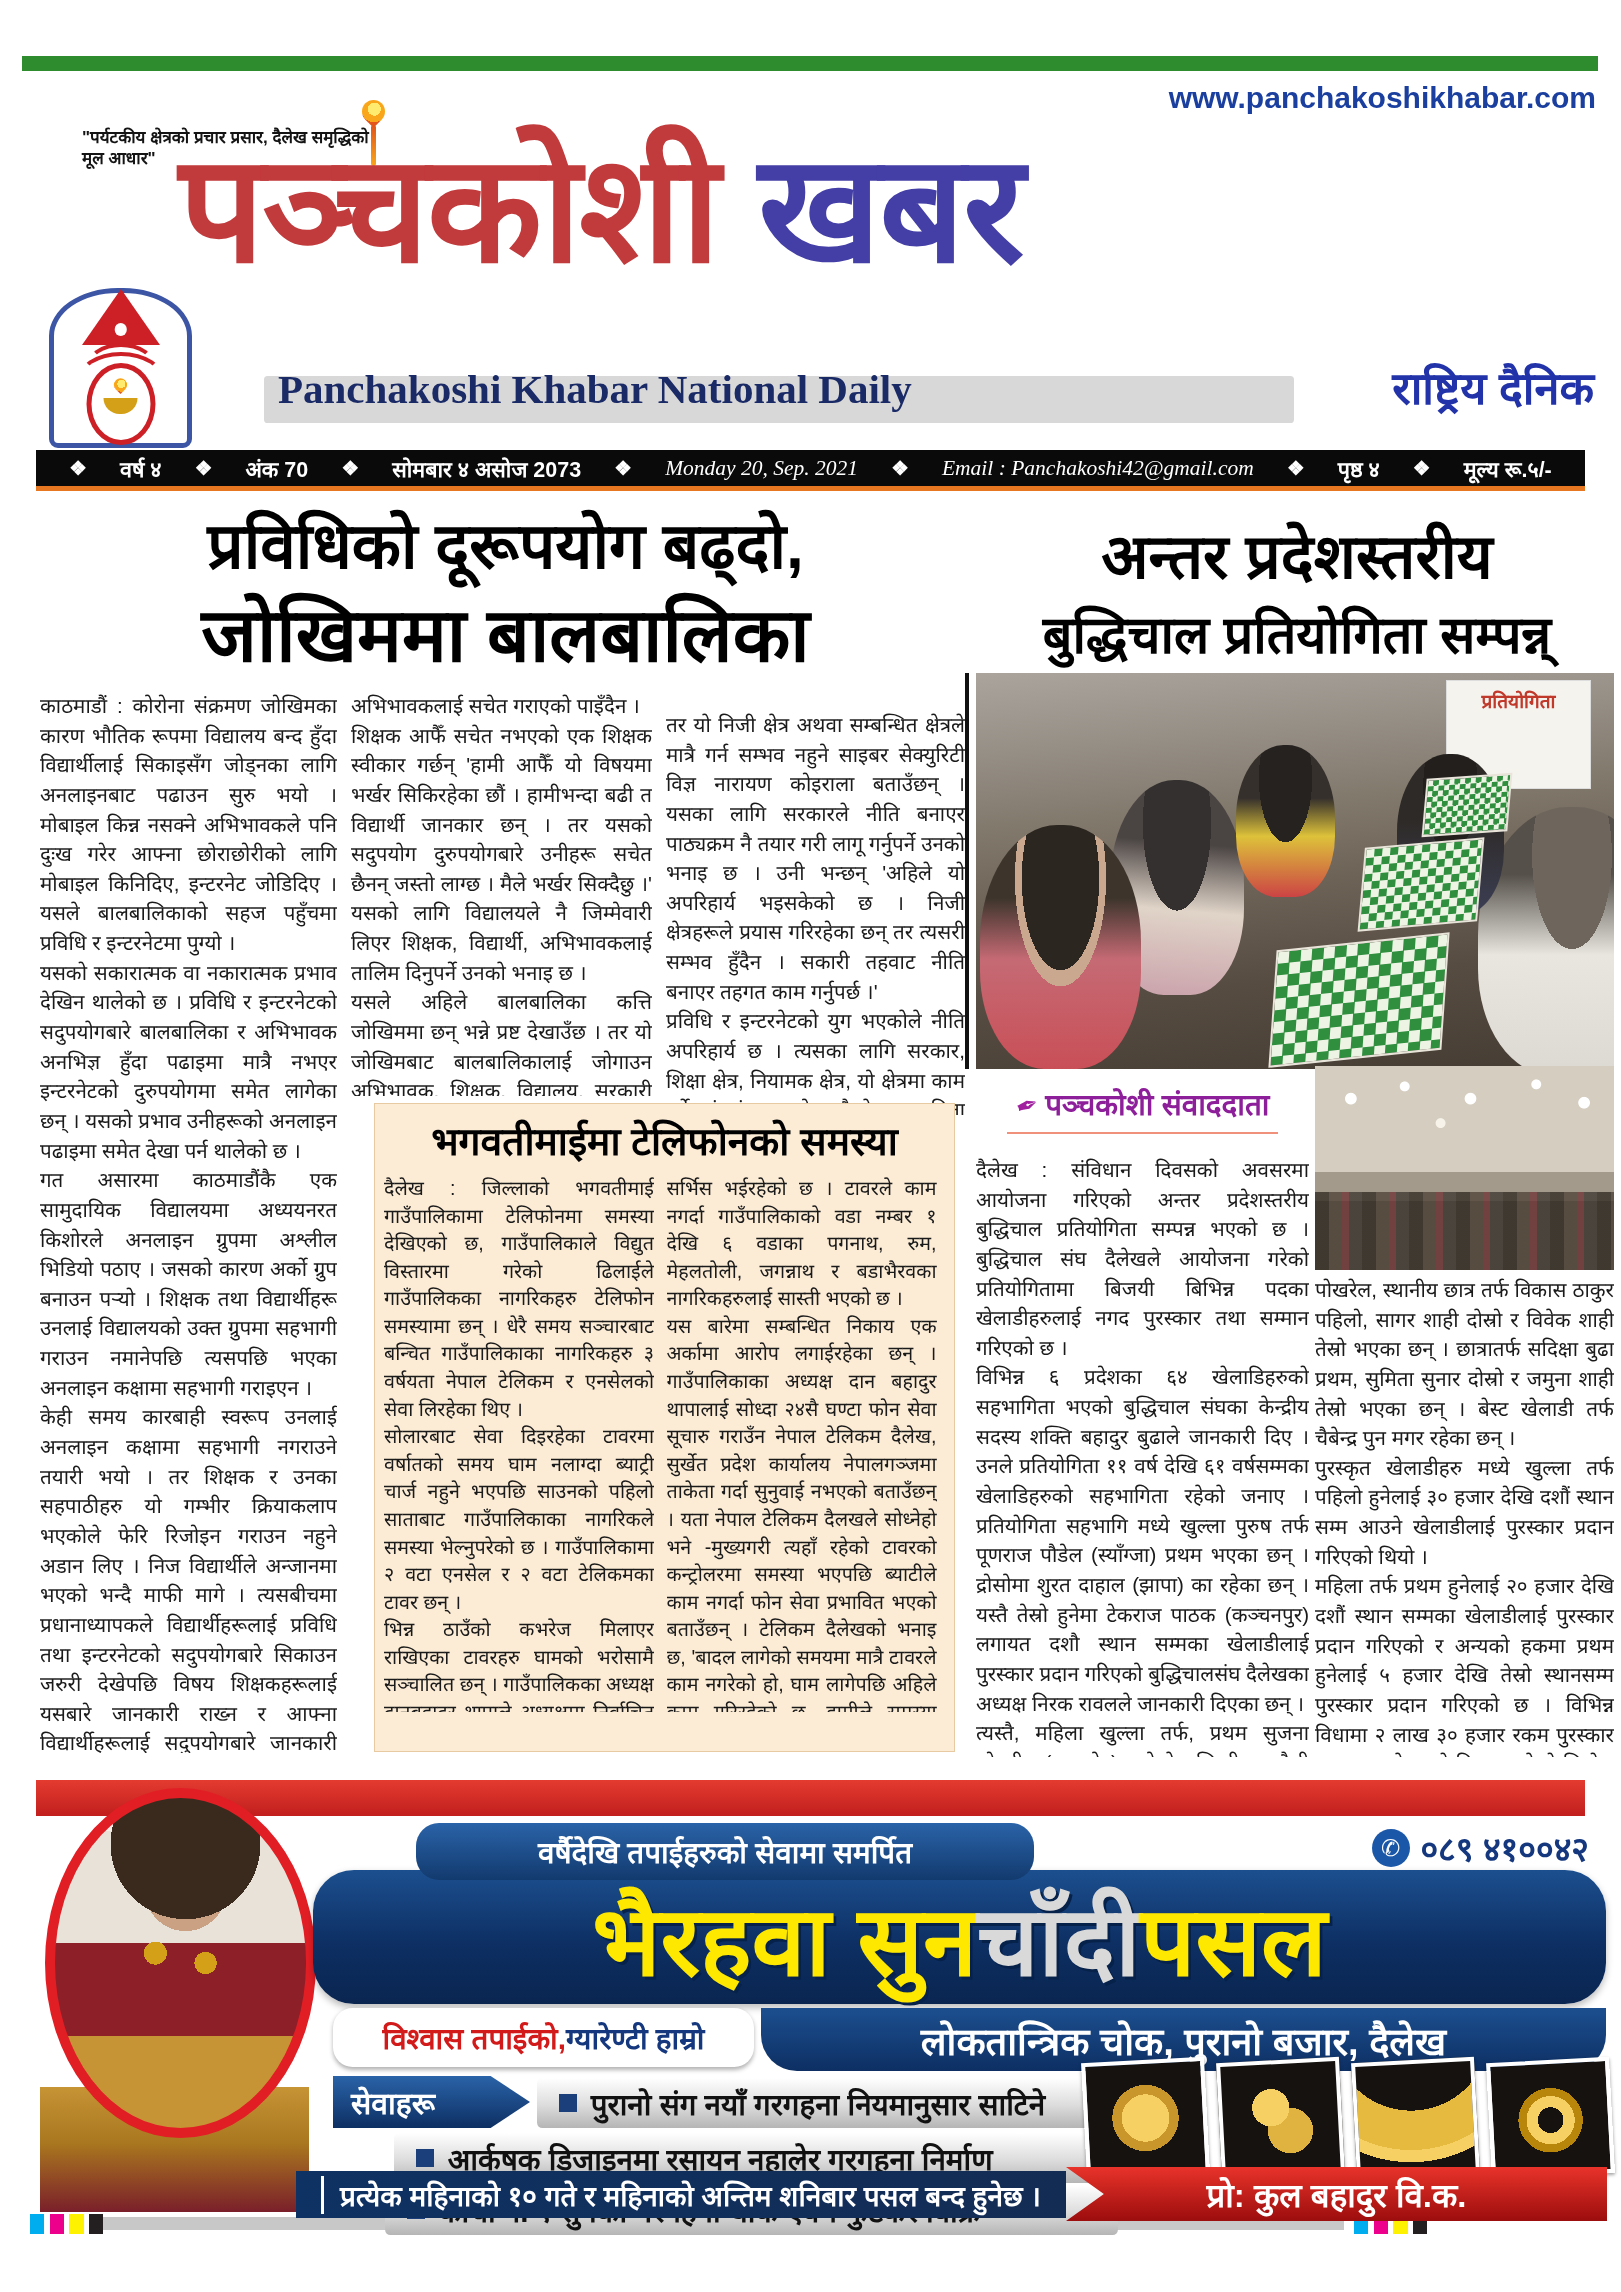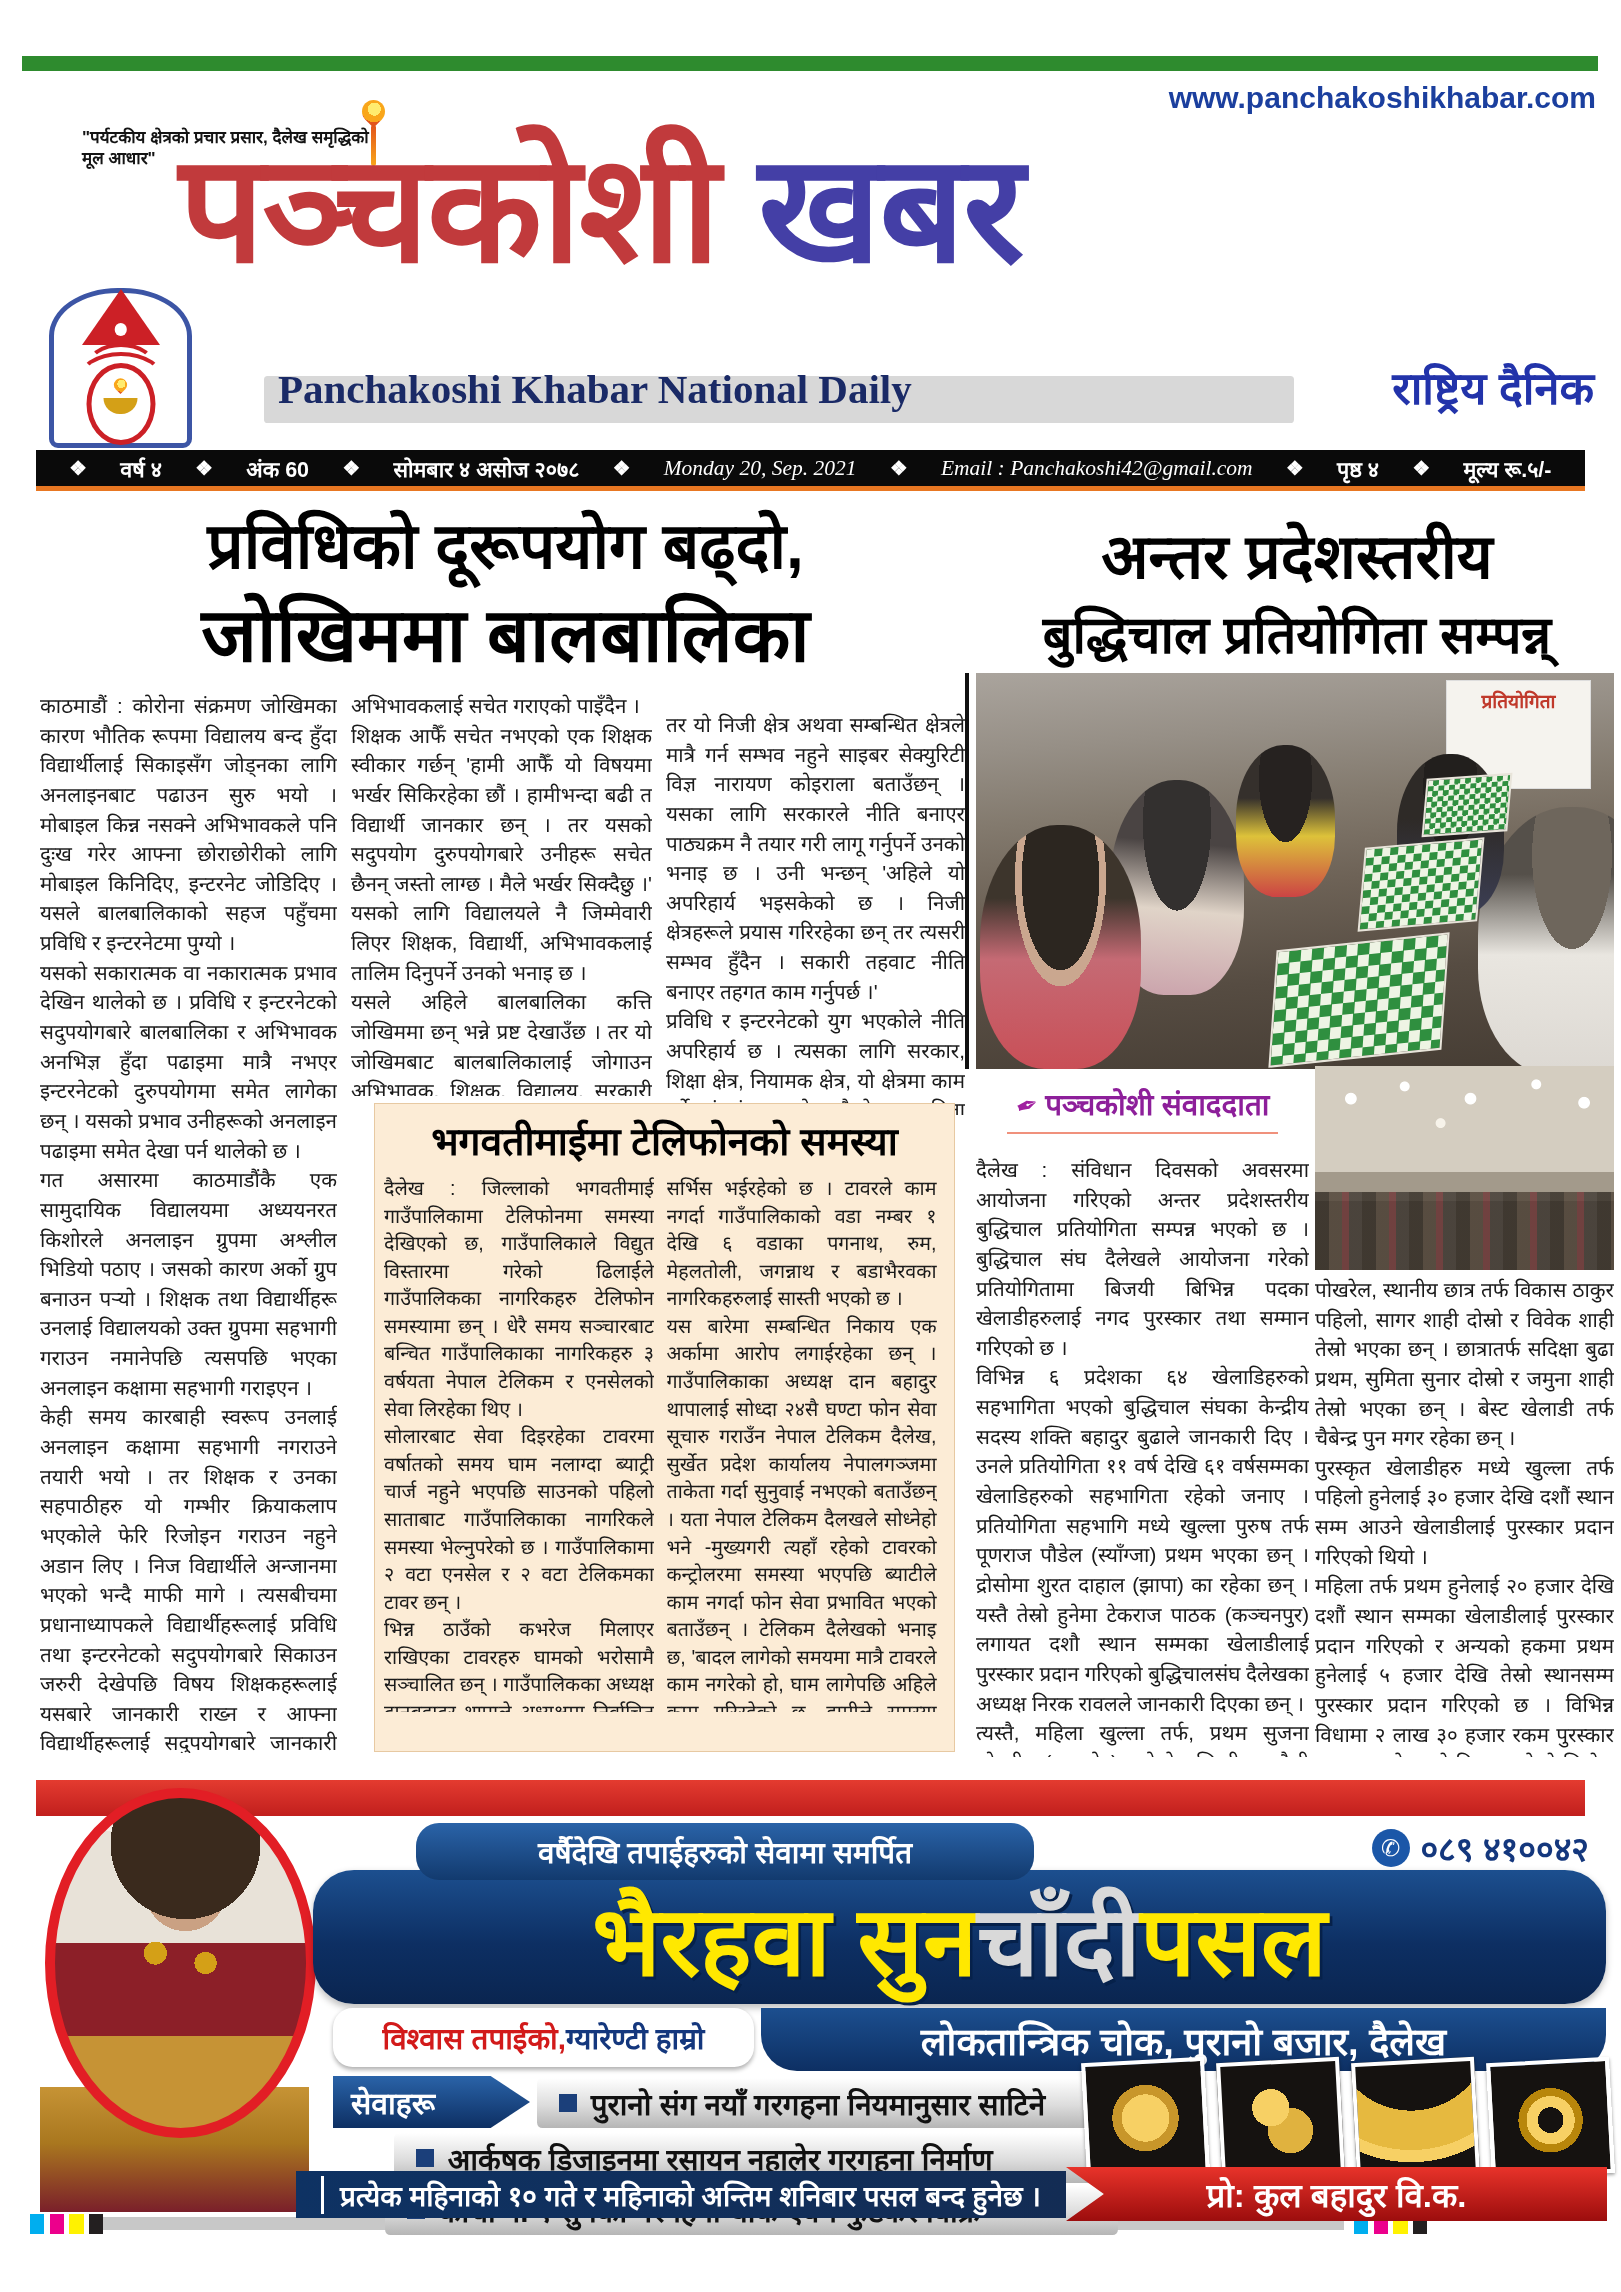--- a/index.html
+++ b/index.html
@@ -138,23 +138,23 @@
   <div class="abs masthead"><span class="mast-red">पञ्चकोशी</span><span class="mast-blue"> खबर</span></div>
 
   <div class="abs subtitle-strip"></div>
   <div class="abs subtitle-en">Panchakoshi Khabar National Daily</div>
   <div class="abs subtitle-np">राष्ट्रिय दैनिक</div>
 
   <div class="abs dateline">
     <span class="sep">❖</span>
     <span>वर्ष ४</span>
     <span class="sep">❖</span>
-    <span>अंक 60</span>
-    <span class="sep">❖</span>
-    <span>सोमबार ४ असोज २०७८</span>
+    <span>अंक 70</span>
+    <span class="sep">❖</span>
+    <span>सोमबार ४ असोज 2073</span>
     <span class="sep">❖</span>
     <span class="dl-email">Monday 20, Sep. 2021</span>
     <span class="sep">❖</span>
     <span class="dl-email">Email : Panchakoshi42@gmail.com</span>
     <span class="sep">❖</span>
     <span>पृष्ठ ४</span>
     <span class="sep">❖</span>
     <span>मूल्य रू.५/-</span>
   </div>
 

